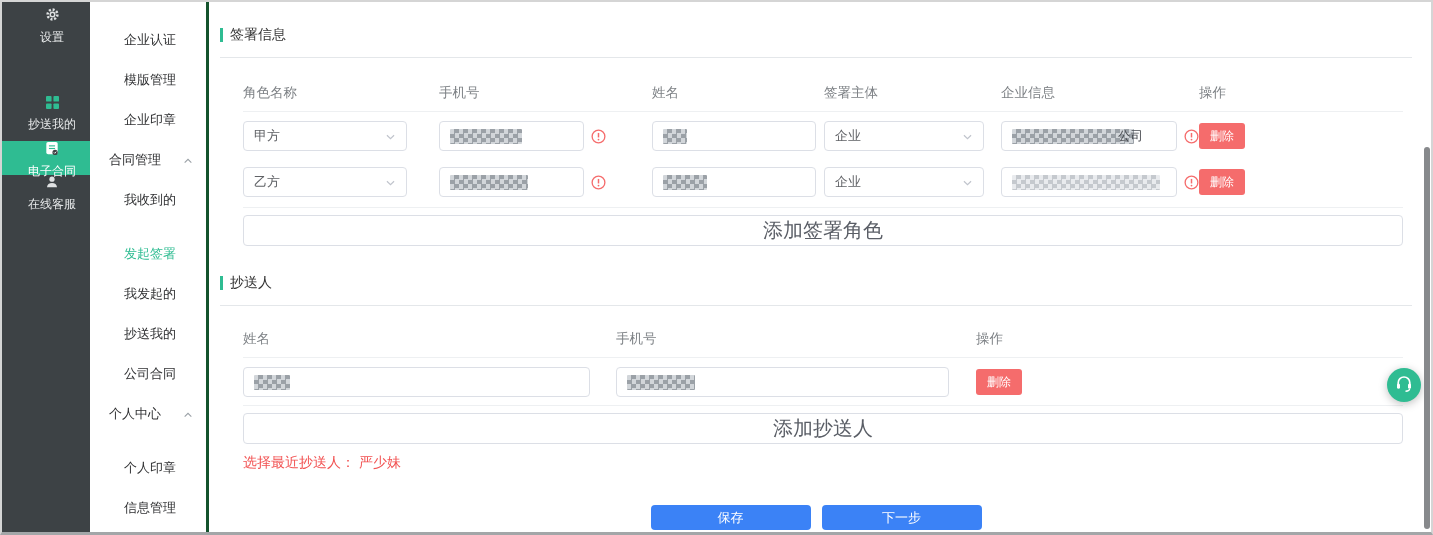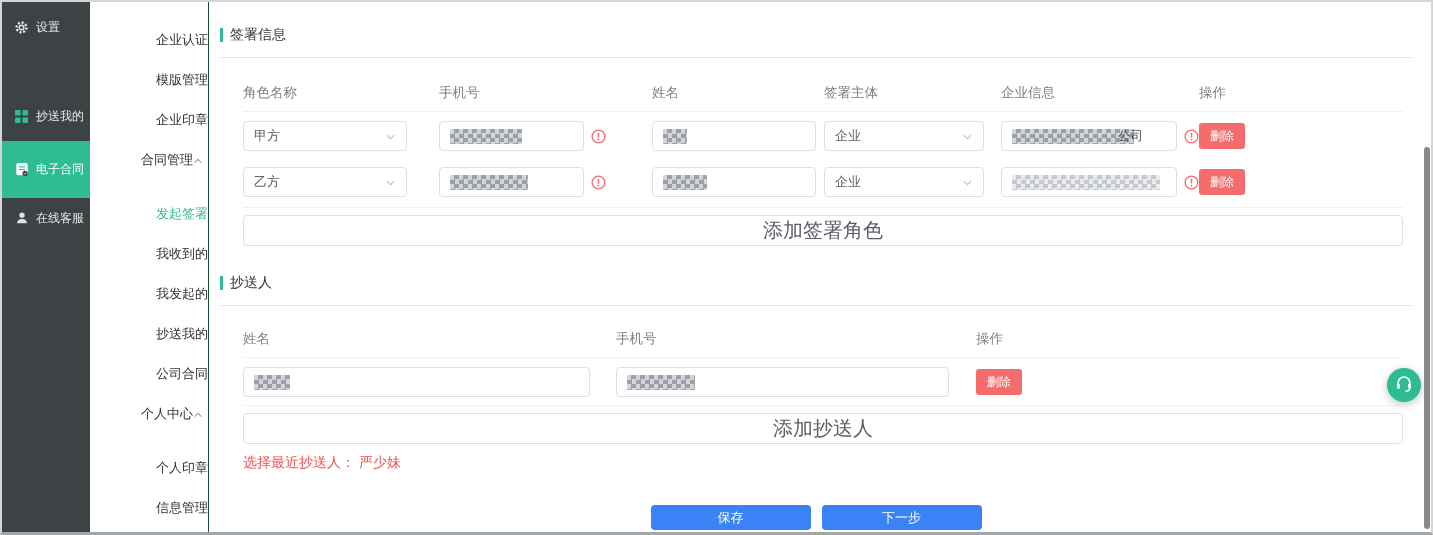--- a/index.html
+++ b/index.html
@@ -2,28 +2,28 @@
 <html><head>
 <meta charset="utf-8">
 <style>
   html,body{margin:0;padding:0;background:#fff;}
   body{width:1433px;height:535px;font-family:"Liberation Sans","DejaVu Sans",sans-serif;}
   *{box-sizing:border-box;}
   .frame{position:relative;width:1433px;height:535px;border:2px solid #d5d5d5;border-bottom:3px solid #a3a6a8;display:flex;background:#fff;overflow:hidden;}
 
   
   .pnav{width:88px;background:#3d4245;flex-shrink:0;color:#e9ebec;font-size:12px;}
-  .pnav-item{height:40px;display:flex;align-items:center;gap:7px;padding-left:12px;cursor:pointer;white-space:nowrap;}
+  .pnav-item{height:40px;display:flex;align-items:center;gap:7px;padding-left:12px;cursor:pointer;white-space:nowrap;flex-direction:column;}
   .pnav-item.mt5{margin-top:5px;}
   .pnav-item.mt49{margin-top:49px;}
-  .pnav-item.active{background:#2fbc92;height:57px;color:#fff;}
+  .pnav-item.active{background:#2fbc92;height:34px;color:#fff;}
   .pnav-item .ico{display:flex;align-items:center;justify-content:center;width:15px;}
 
   
-  .snav{width:119px;background:#fff;border-right:1px solid #14532d;flex-shrink:0;font-size:13px;color:#303133;padding-left:32px;}
+  .snav{width:119px;background:#fff;border-right:3px solid #14532d;flex-shrink:0;font-size:13px;color:#303133;}
   .snav-item{height:40px;display:flex;align-items:center;padding-left:34px;cursor:pointer;white-space:nowrap;}
   .snav-item.parent{padding-left:19px;padding-right:13px;justify-content:space-between;}
   .snav-item.mt18{margin-top:18px;}
   .snav-item.mt14{margin-top:14px;}
   .snav-item.active{color:#2fbc92;}
 
   
   .main{flex:1;position:relative;padding:0 19px 0 11px;background:#fff;}
   .sec-title{margin-top:24px;display:flex;align-items:center;gap:7px;font-size:14px;color:#333;}
   .sec-title.cc{margin-top:28px;}
@@ -112,25 +112,25 @@
       </div>
     <div class="snav-item">
         <span>企业印章</span>
       </div>
     <div class="snav-item parent">
       <span>合同管理</span>
       <span><svg width="10" height="8" viewBox="0 0 12 9">
             <polyline points="2,6.5 6,2.5 10,6.5" fill="none" stroke="#9aa0a6" stroke-width="1.3"></polyline>
           </svg></span>
     </div>
+    <div class="snav-item">
+        <span>我收到的</span>
+      </div>
     <div class="snav-item mt14 active">
         <span>发起签署</span>
-      </div>
-    <div class="snav-item">
-        <span>我收到的</span>
       </div>
     <div class="snav-item">
         <span>我发起的</span>
       </div>
     <div class="snav-item">
         <span>抄送我的</span>
       </div>
     <div class="snav-item">
         <span>公司合同</span>
       </div>

